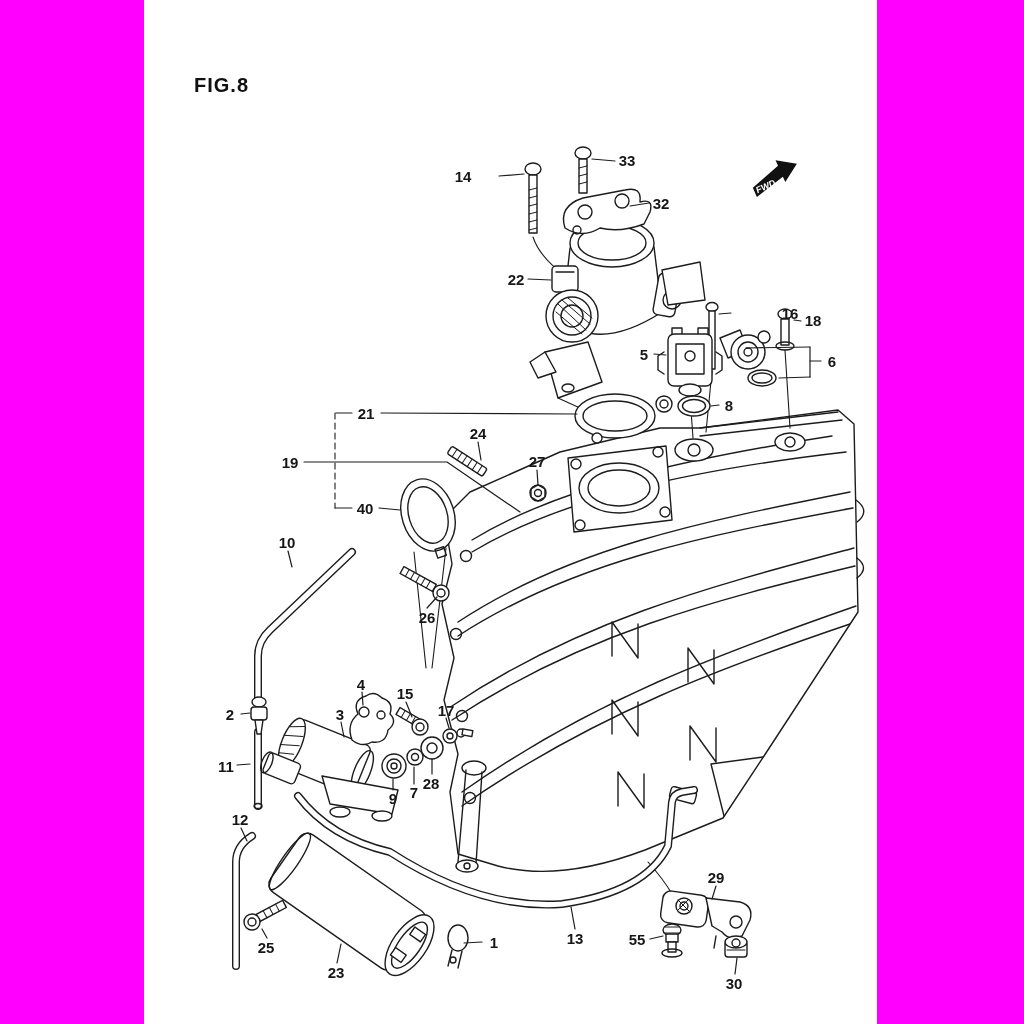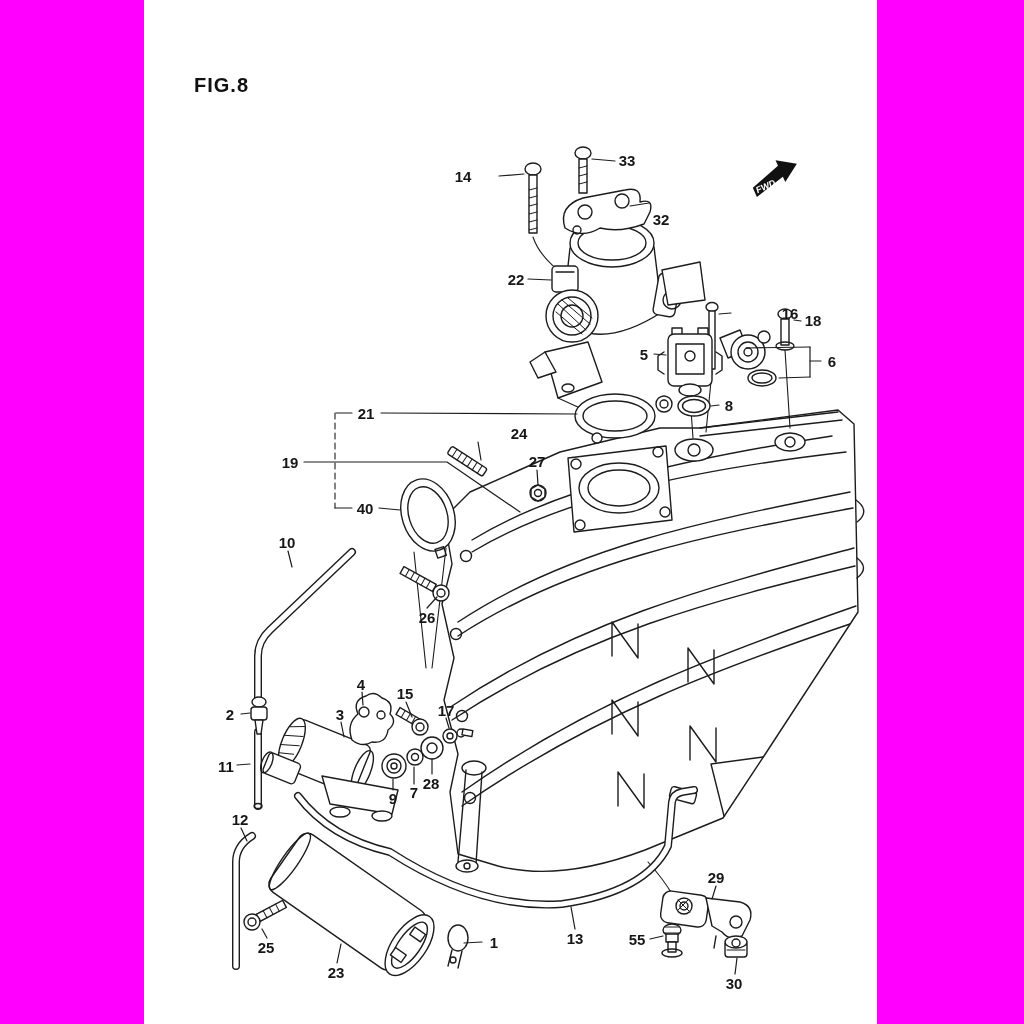--- a/index.html
+++ b/index.html
@@ -397,23 +397,23 @@
     <div class="callout" style="left: 463px; top: 176px;">14</div>
     <div class="callout" style="left: 405px; top: 693px;">15</div>
     <div class="callout" style="left: 742px; top: 313px; margin-left: 48px;">16</div>
     <div class="callout" style="left: 446px; top: 710px;">17</div>
     <div class="callout" style="left: 813px; top: 320px;">18</div>
     <div class="callout" style="left: 290px; top: 462px;">19</div>
     <div class="callout" style="left: 365px; top: 508px;">40</div>
     <div class="callout" style="left: 366px; top: 413px;">21</div>
     <div class="callout" style="left: 516px; top: 279px;">22</div>
     <div class="callout" style="left: 336px; top: 972px;">23</div>
-    <div class="callout" style="left: 478px; top: 433px; margin-left: 41px;">24</div>
+    <div class="callout" style="left: 478px; top: 433px;">24</div>
     <div class="callout" style="left: 266px; top: 947px;">25</div>
     <div class="callout" style="left: 427px; top: 617px;">26</div>
     <div class="callout" style="left: 537px; top: 461px;">27</div>
     <div class="callout" style="left: 431px; top: 783px;">28</div>
     <div class="callout" style="left: 716px; top: 877px;">29</div>
     <div class="callout" style="left: 734px; top: 983px;">30</div>
     <div class="callout" style="left: 637px; top: 939px;">55</div>
-    <div class="callout" style="left: 661px; top: 203px; margin-top: 16px;">32</div>
+    <div class="callout" style="left: 661px; top: 203px;">32</div>
     <div class="callout" style="left: 627px; top: 160px;">33</div>
   </div>
 
 </body></html>

